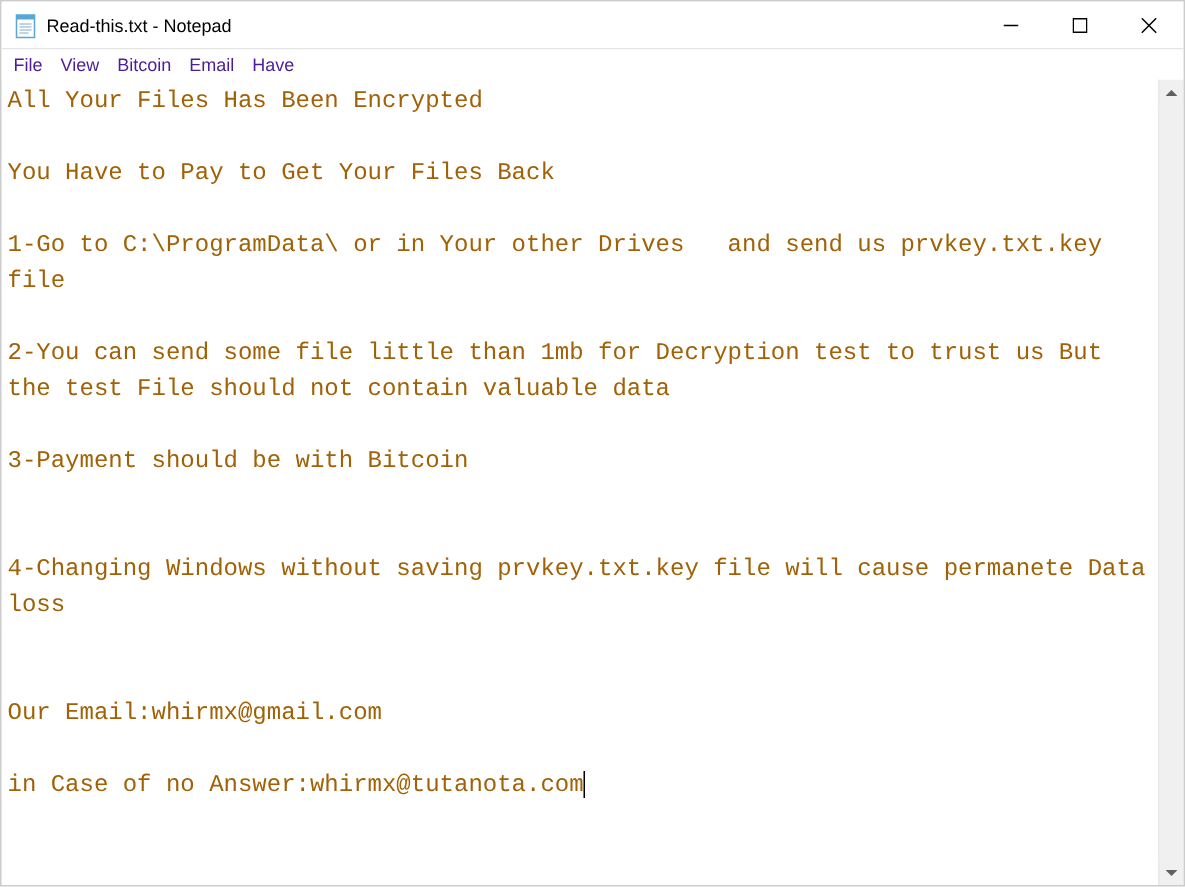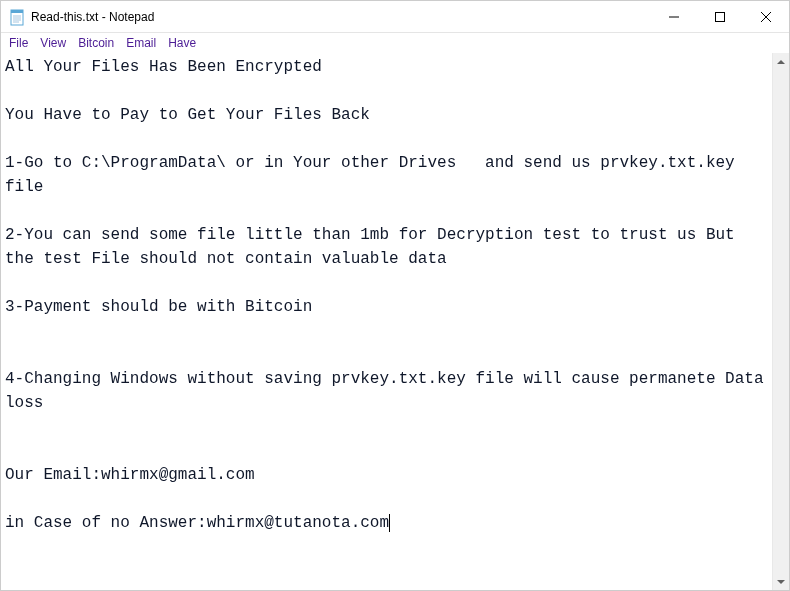--- a/index.html
+++ b/index.html
@@ -59,21 +59,21 @@
     .content-wrap {
       flex: 1;
       display: flex;
       overflow: hidden;
     }
     .content {
       flex: 1;
       font-family: Consolas, "Courier New", monospace;
       font-size: 16px;
       line-height: 24px;
-      color: #0f172a;
+      color: #a16207;
       padding: 2px 4px 3px 4px;
       white-space: pre-wrap;
       word-wrap: break-word;
       position: relative;
     }
     .caret {
       display: inline-block;
       width: 1px;
       height: 18px;
       background: #000;

